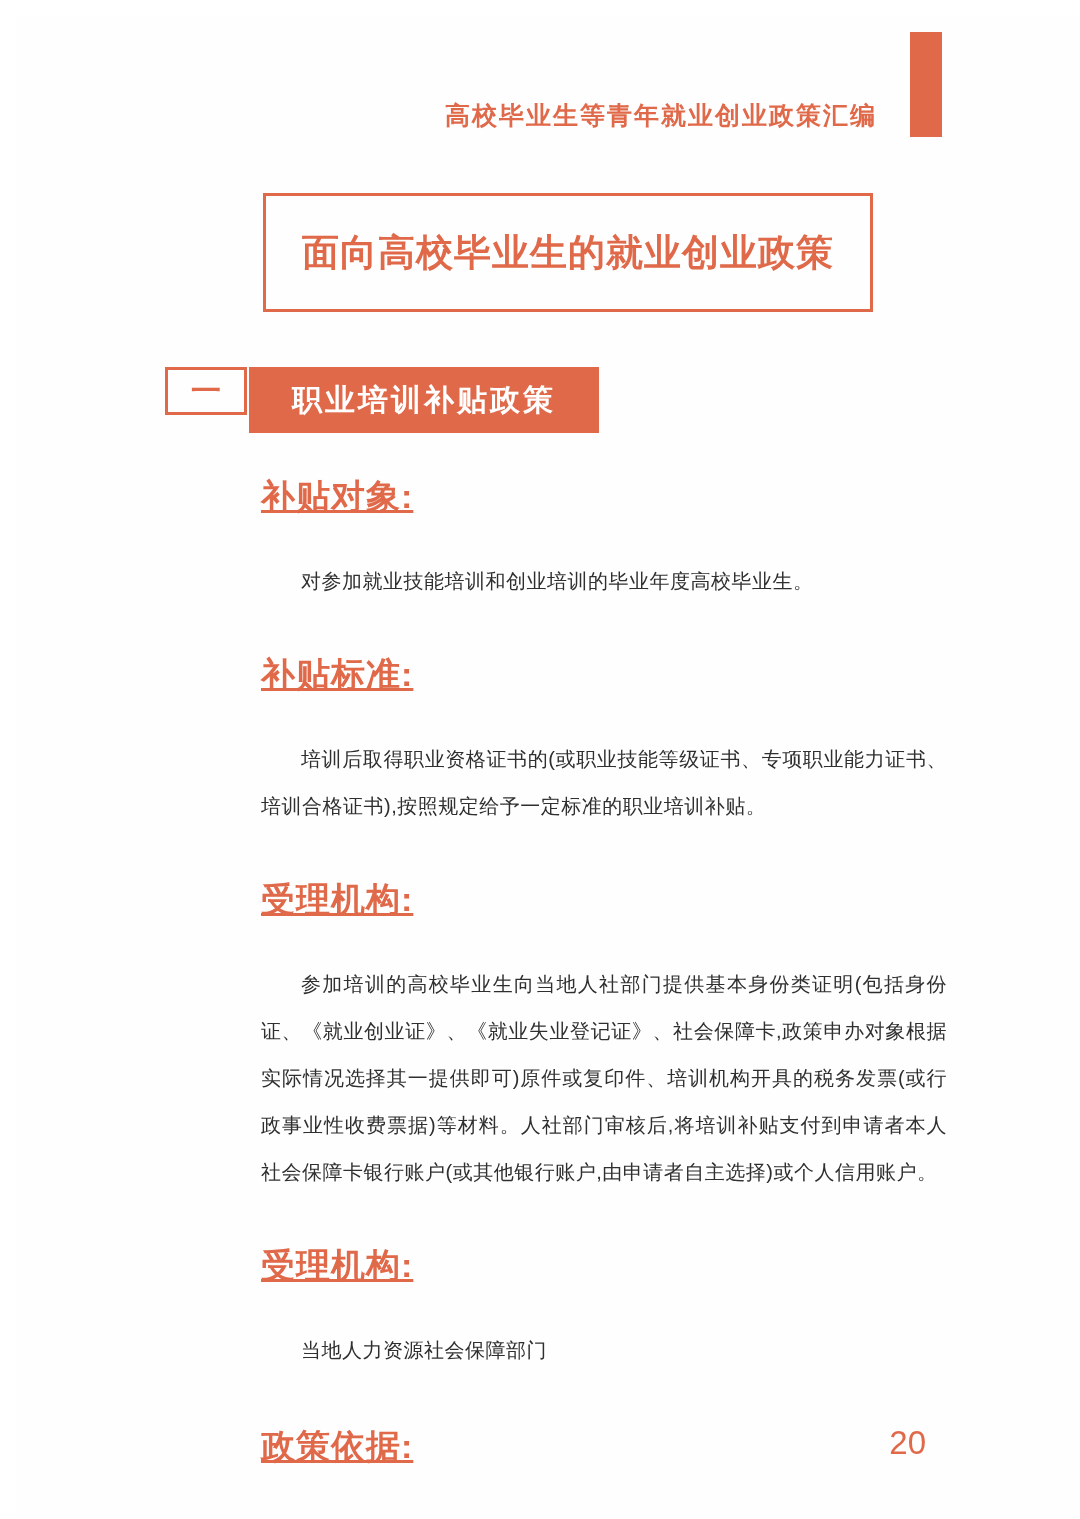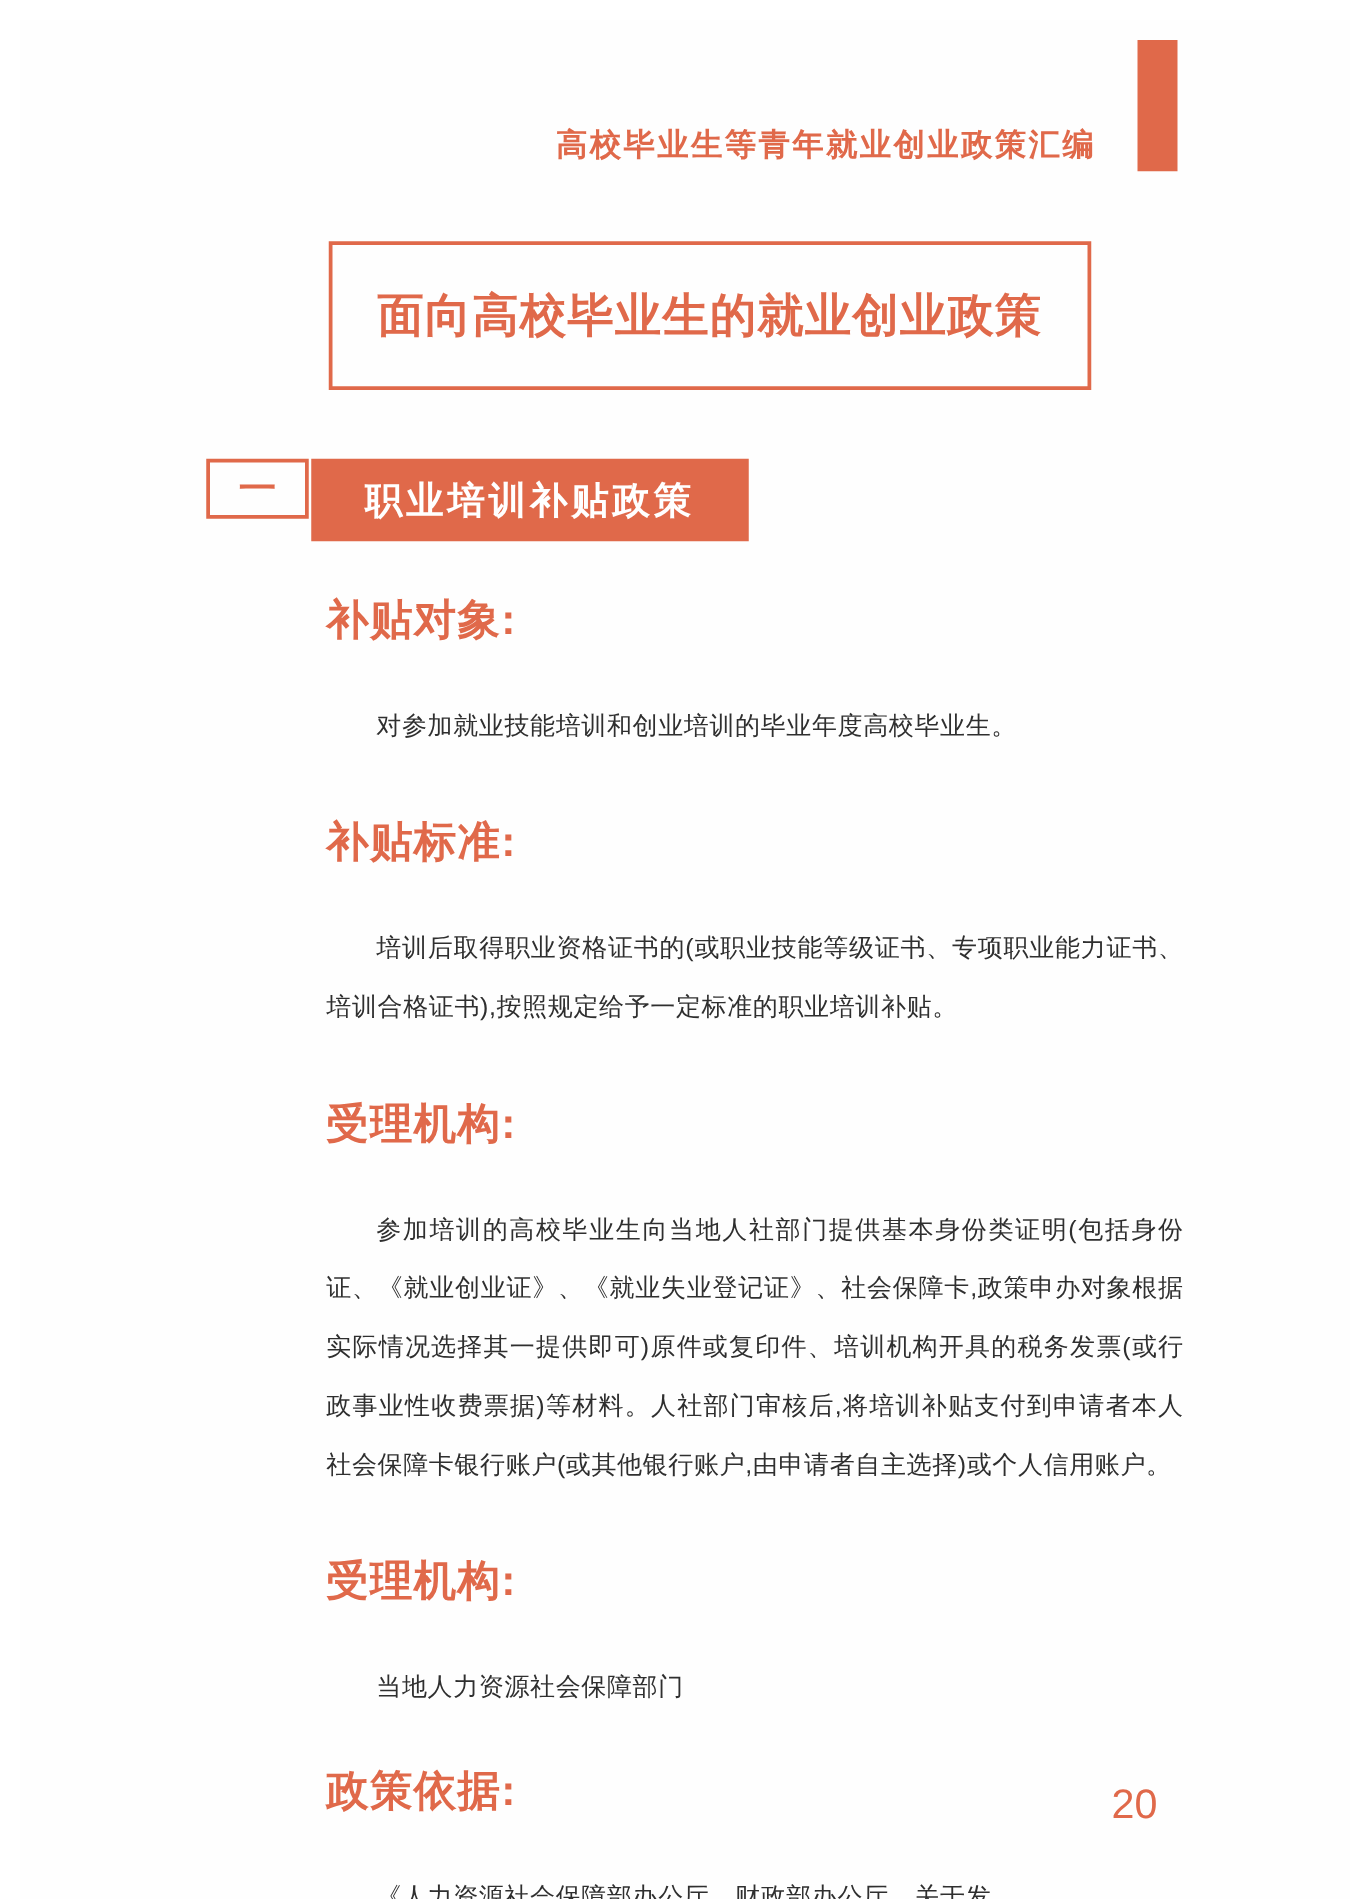--- a/index.html
+++ b/index.html
@@ -72,30 +72,31 @@
     position: absolute; left: 213px; top: 425px;
     width: 750px;
     color: var(--color-body_text, #2F2F2F);
   }
   .content h2 {
     font-size: 34px; line-height: 47px;
     font-weight: bold;
     color: var(--color-accent, #E0694A);
     margin: 0 0 6px 0;
     letter-spacing: 1px;
+    text-decoration: underline;
   }
   .content p {
     font-size: 20px; line-height: 47px;
     margin: 0 0 14px 0;
     text-indent: 2em;
     text-align: justify;
     letter-spacing: 0.5px;
     color: var(--color-body_text, #2F2F2F);
   }
-  .content p.mb-small { margin-bottom: 4px; }
+  .content p.mb-small { margin-bottom: 17px; }
   .content p.last { margin-bottom: 0; white-space: nowrap; }
 
   .page-number {
     position: absolute; top: 1392px; right: 154px;
     font-size: 33px; font-weight: 400;
     color: var(--color-accent, #E0694A);
   }
 </style>
 </head>
 <body>

